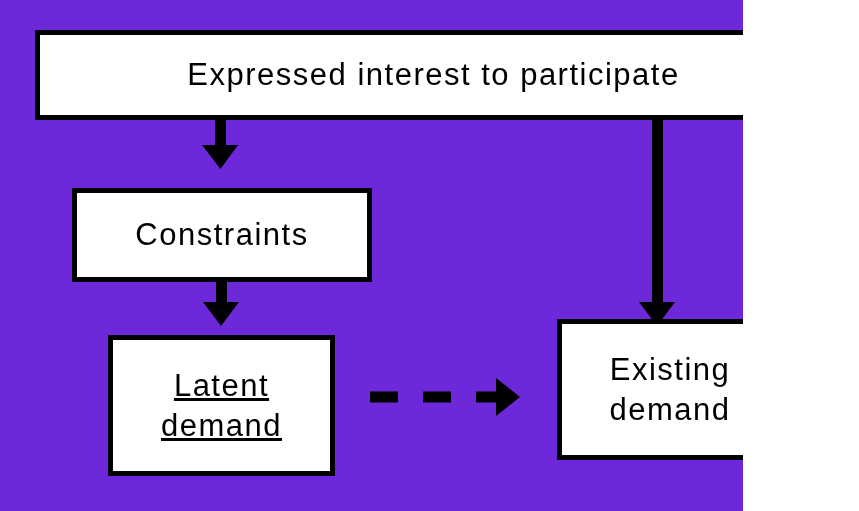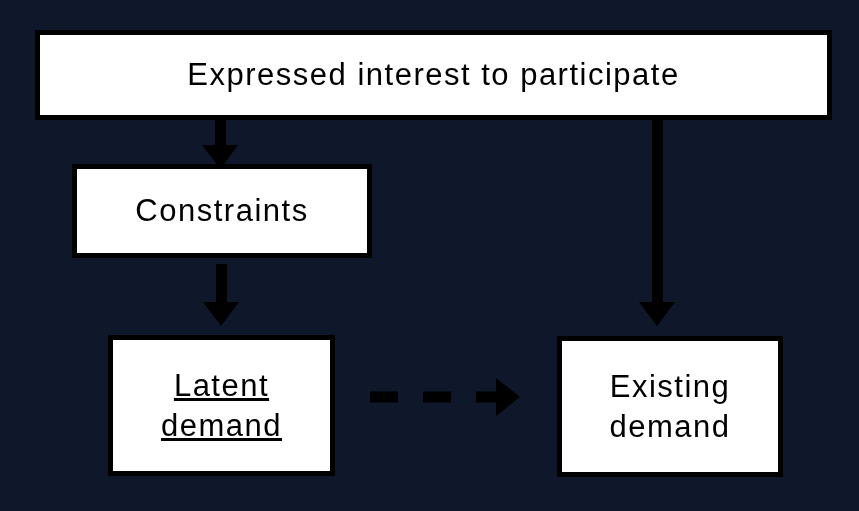--- a/index.html
+++ b/index.html
@@ -2,23 +2,23 @@
 <html><head>
 <meta charset="utf-8">
 <style>
   html, body {
     margin: 0;
     padding: 0;
     background: #ffffff;
   }
   .stage {
     position: relative;
-    width: 859px;
+    width: 743px;
     height: 511px;
-    background: #0f172a;
+    background: #6d28d9;
     font-family: "Liberation Sans", sans-serif;
     color: #000000;
     overflow: hidden;
   }
   .arrows {
     position: absolute;
     left: 0;
     top: 0;
     width: 859px;
     height: 511px;
@@ -37,23 +37,23 @@
     display: flex;
     flex-direction: column;
     align-items: center;
     justify-content: center;
     text-align: center;
     font-size: 31px;
     letter-spacing: 1.5px;
     line-height: 1.26;
   }
   .node-expressed { left: 35px; top: 30px;  width: 797px; height: 90px;  }
-  .node-constraints { left: 72px; top: 164px; width: 300px; height: 94px;  }
+  .node-constraints { left: 72px; top: 188px; width: 300px; height: 94px;  }
   .node-latent    { left: 108px; top: 335px; width: 227px; height: 141px; text-decoration: underline; }
-  .node-existing  { left: 557px; top: 336px; width: 226px; height: 141px; }
+  .node-existing  { left: 557px; top: 319px; width: 226px; height: 141px; }
 </style>
 </head>
 <body>
 
 <div class="stage">
 
   <svg class="arrows" viewBox="0 0 859 511" xmlns="http://www.w3.org/2000/svg">
 
     <g>
       <rect x="215" y="114" width="11" height="33"></rect>

